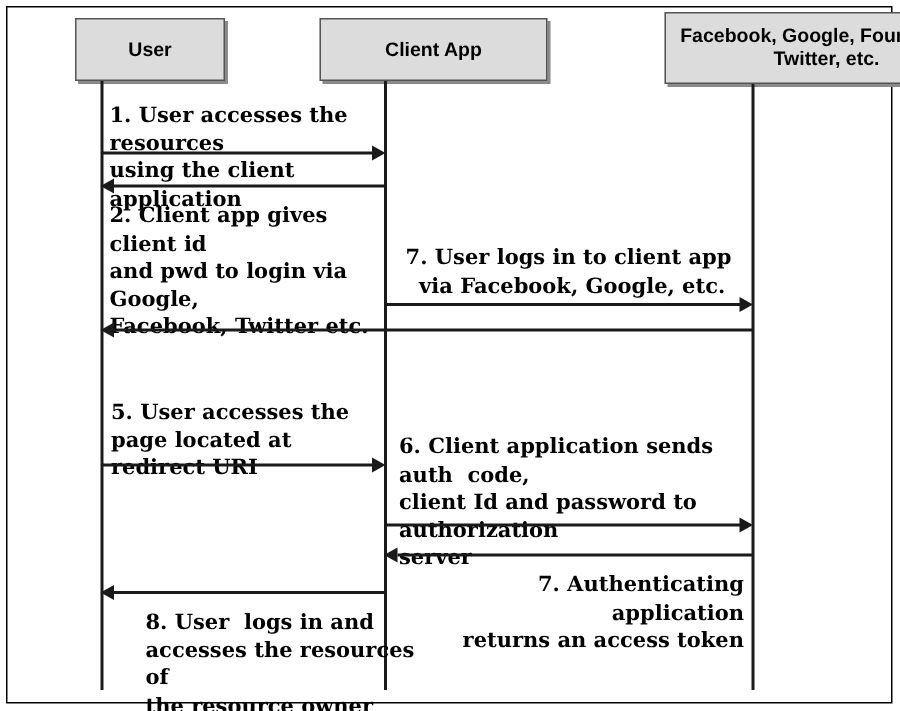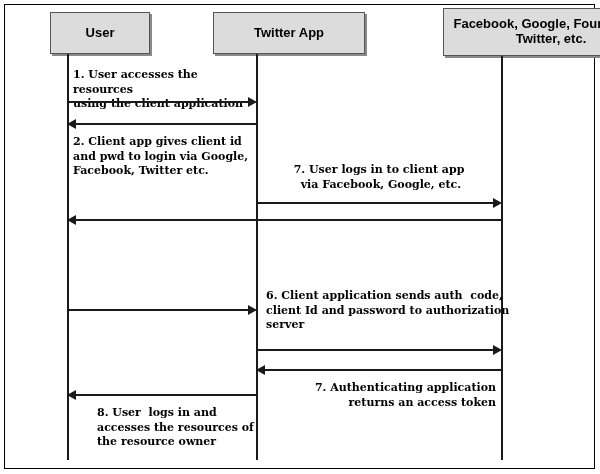--- a/index.html
+++ b/index.html
@@ -82,37 +82,37 @@
     border-bottom: 5px solid transparent;
   }
   .arrow-right { border-left: 9px solid #1a1a1a; }
   .arrow-left  { border-right: 9px solid #1a1a1a; }
 
   
   .msg-label {
     position: absolute;
     font-family: "DejaVu Serif", serif;
     font-weight: bold;
-    font-size: 11px;
+    font-size: 14px;
     line-height: 1.33;
     color: #000000;
     white-space: pre-wrap;
   }
   .msg-label.center { text-align: center; }
 </style>
 </head>
 <body>
 
 <div id="canvas">
 
   <div id="frame"></div>
 
   <div class="participant" id="p-user">User</div>
 
-  <div class="participant" id="p-client">Twitter App</div>
+  <div class="participant" id="p-client">Client App</div>
 
   <div class="participant" id="p-provider">Facebook, Google,
 Foursquare, Twitter, etc.</div>
 
   <div class="lifeline" id="ll-user"></div>
   <div class="lifeline" id="ll-client"></div>
   <div class="lifeline" id="ll-provider"></div>
 
   <div class="msg-label" style="left:73px; top:68px; width:185px;">1. User accesses the resources
 using the client application</div>
@@ -126,20 +126,23 @@
 Facebook, Twitter etc.</div>
 
   <div class="msg-label center" style="left:263px; top:163px; width:232px;">7. User logs in to client app
  via Facebook, Google, etc.</div>
   <div class="msg-line" style="left:257px; top:202px; width:237px;"></div>
   <div class="arrow-head arrow-right" style="left:493px; top:198px;"></div>
 
   <div class="msg-line" style="left:76px; top:219px; width:426px;"></div>
   <div class="arrow-head arrow-left" style="left:67px; top:215px;"></div>
 
+  <div class="msg-label" style="left:74px; top:266px; width:175px;">5. User accesses the
+page located at
+redirect URI</div>
   <div class="msg-line" style="left:68px; top:309px; width:181px;"></div>
   <div class="arrow-head arrow-right" style="left:248px; top:305px;"></div>
 
   <div class="msg-label" style="left:266px; top:289px; width:245px;">6. Client application sends auth  code,
 client Id and password to authorization
 server</div>
   <div class="msg-line" style="left:257px; top:349px; width:237px;"></div>
   <div class="arrow-head arrow-right" style="left:493px; top:345px;"></div>
 
   <div class="msg-line" style="left:265px; top:369px; width:237px;"></div>

